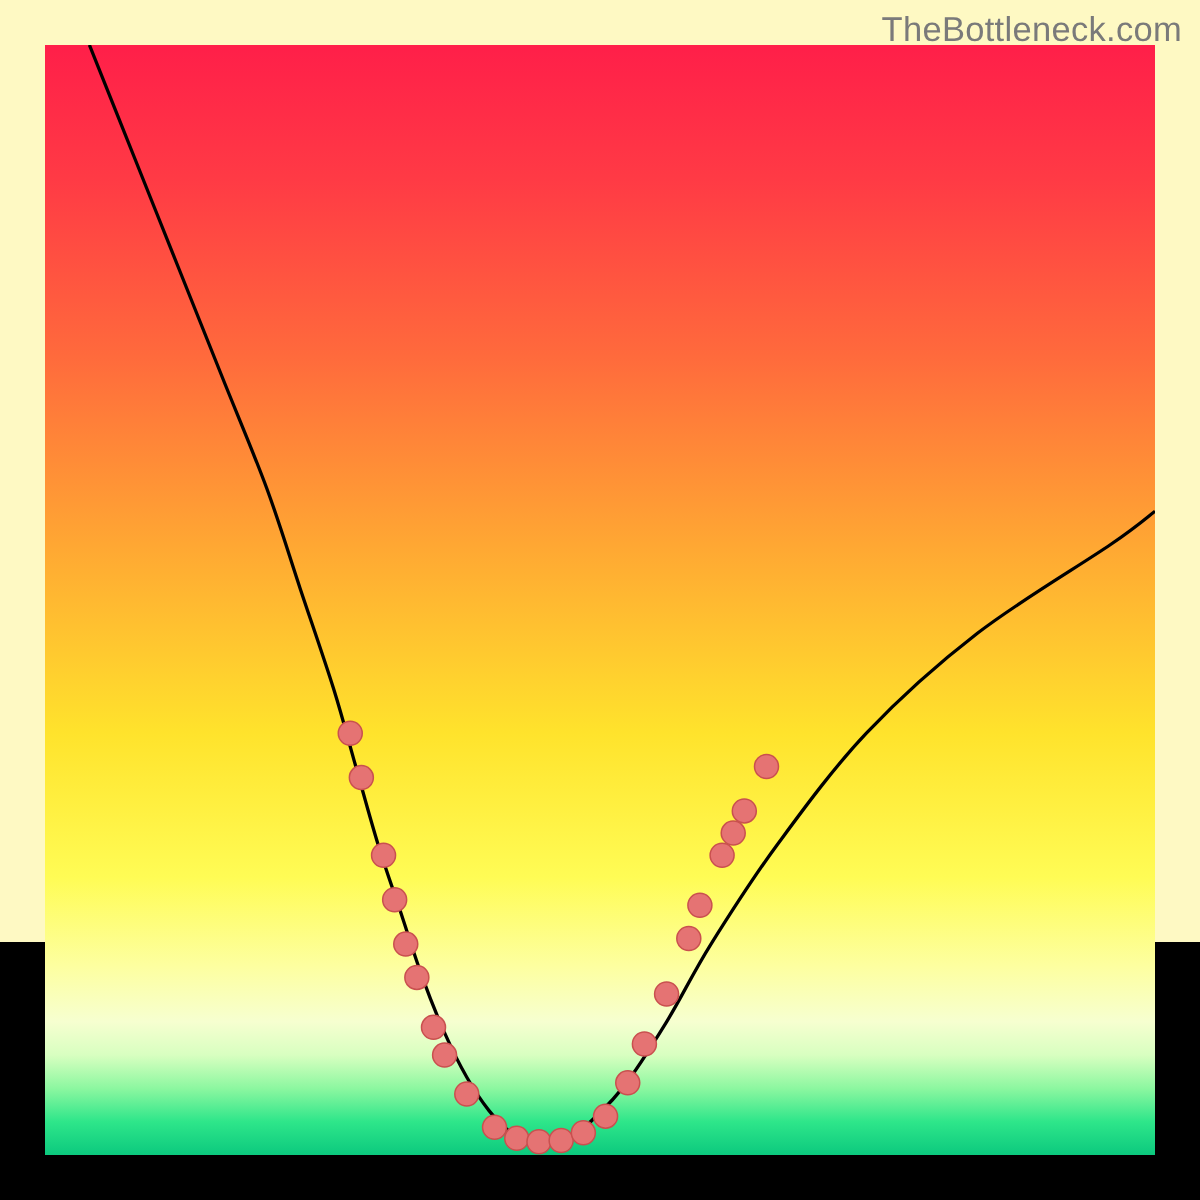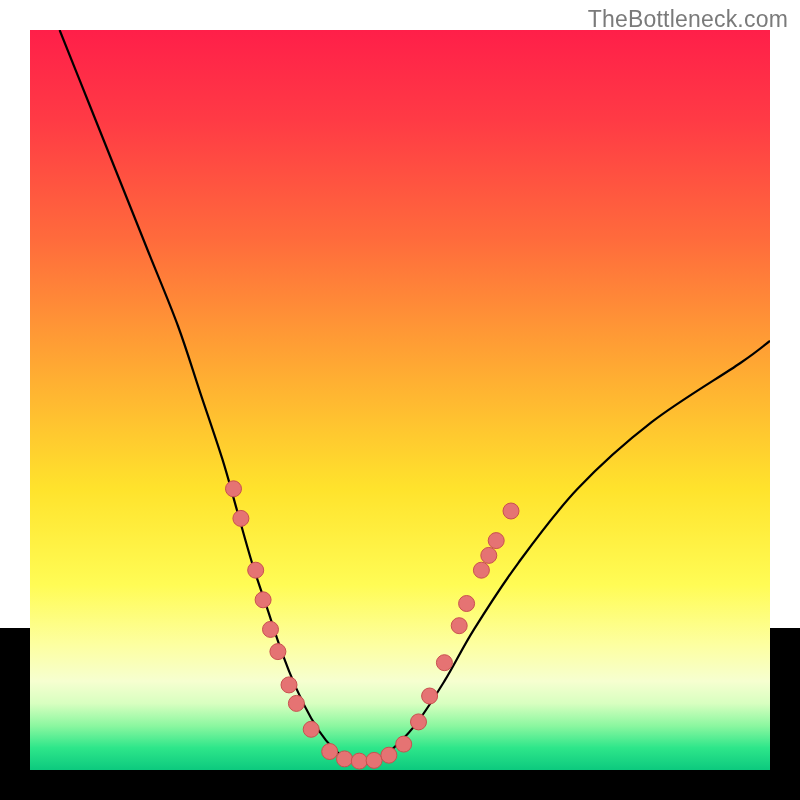--- a/index.html
+++ b/index.html
@@ -10,21 +10,21 @@
     background: #000;
     overflow: hidden;
     font-family: Arial, Helvetica, sans-serif;
   }
   .frame {
     position: absolute;
     left: 0;
     top: 0;
     width: 800px;
     height: 628px;
-    background: #ffffff;
+    background: #fef9c3;
   }
   .plot {
     position: absolute;
     left: 30px;
     top: 30px;
     width: 740px;
     height: 740px;
     background: linear-gradient(to bottom,
       #ff1f49 0%,
       #ff3a45 12%,

